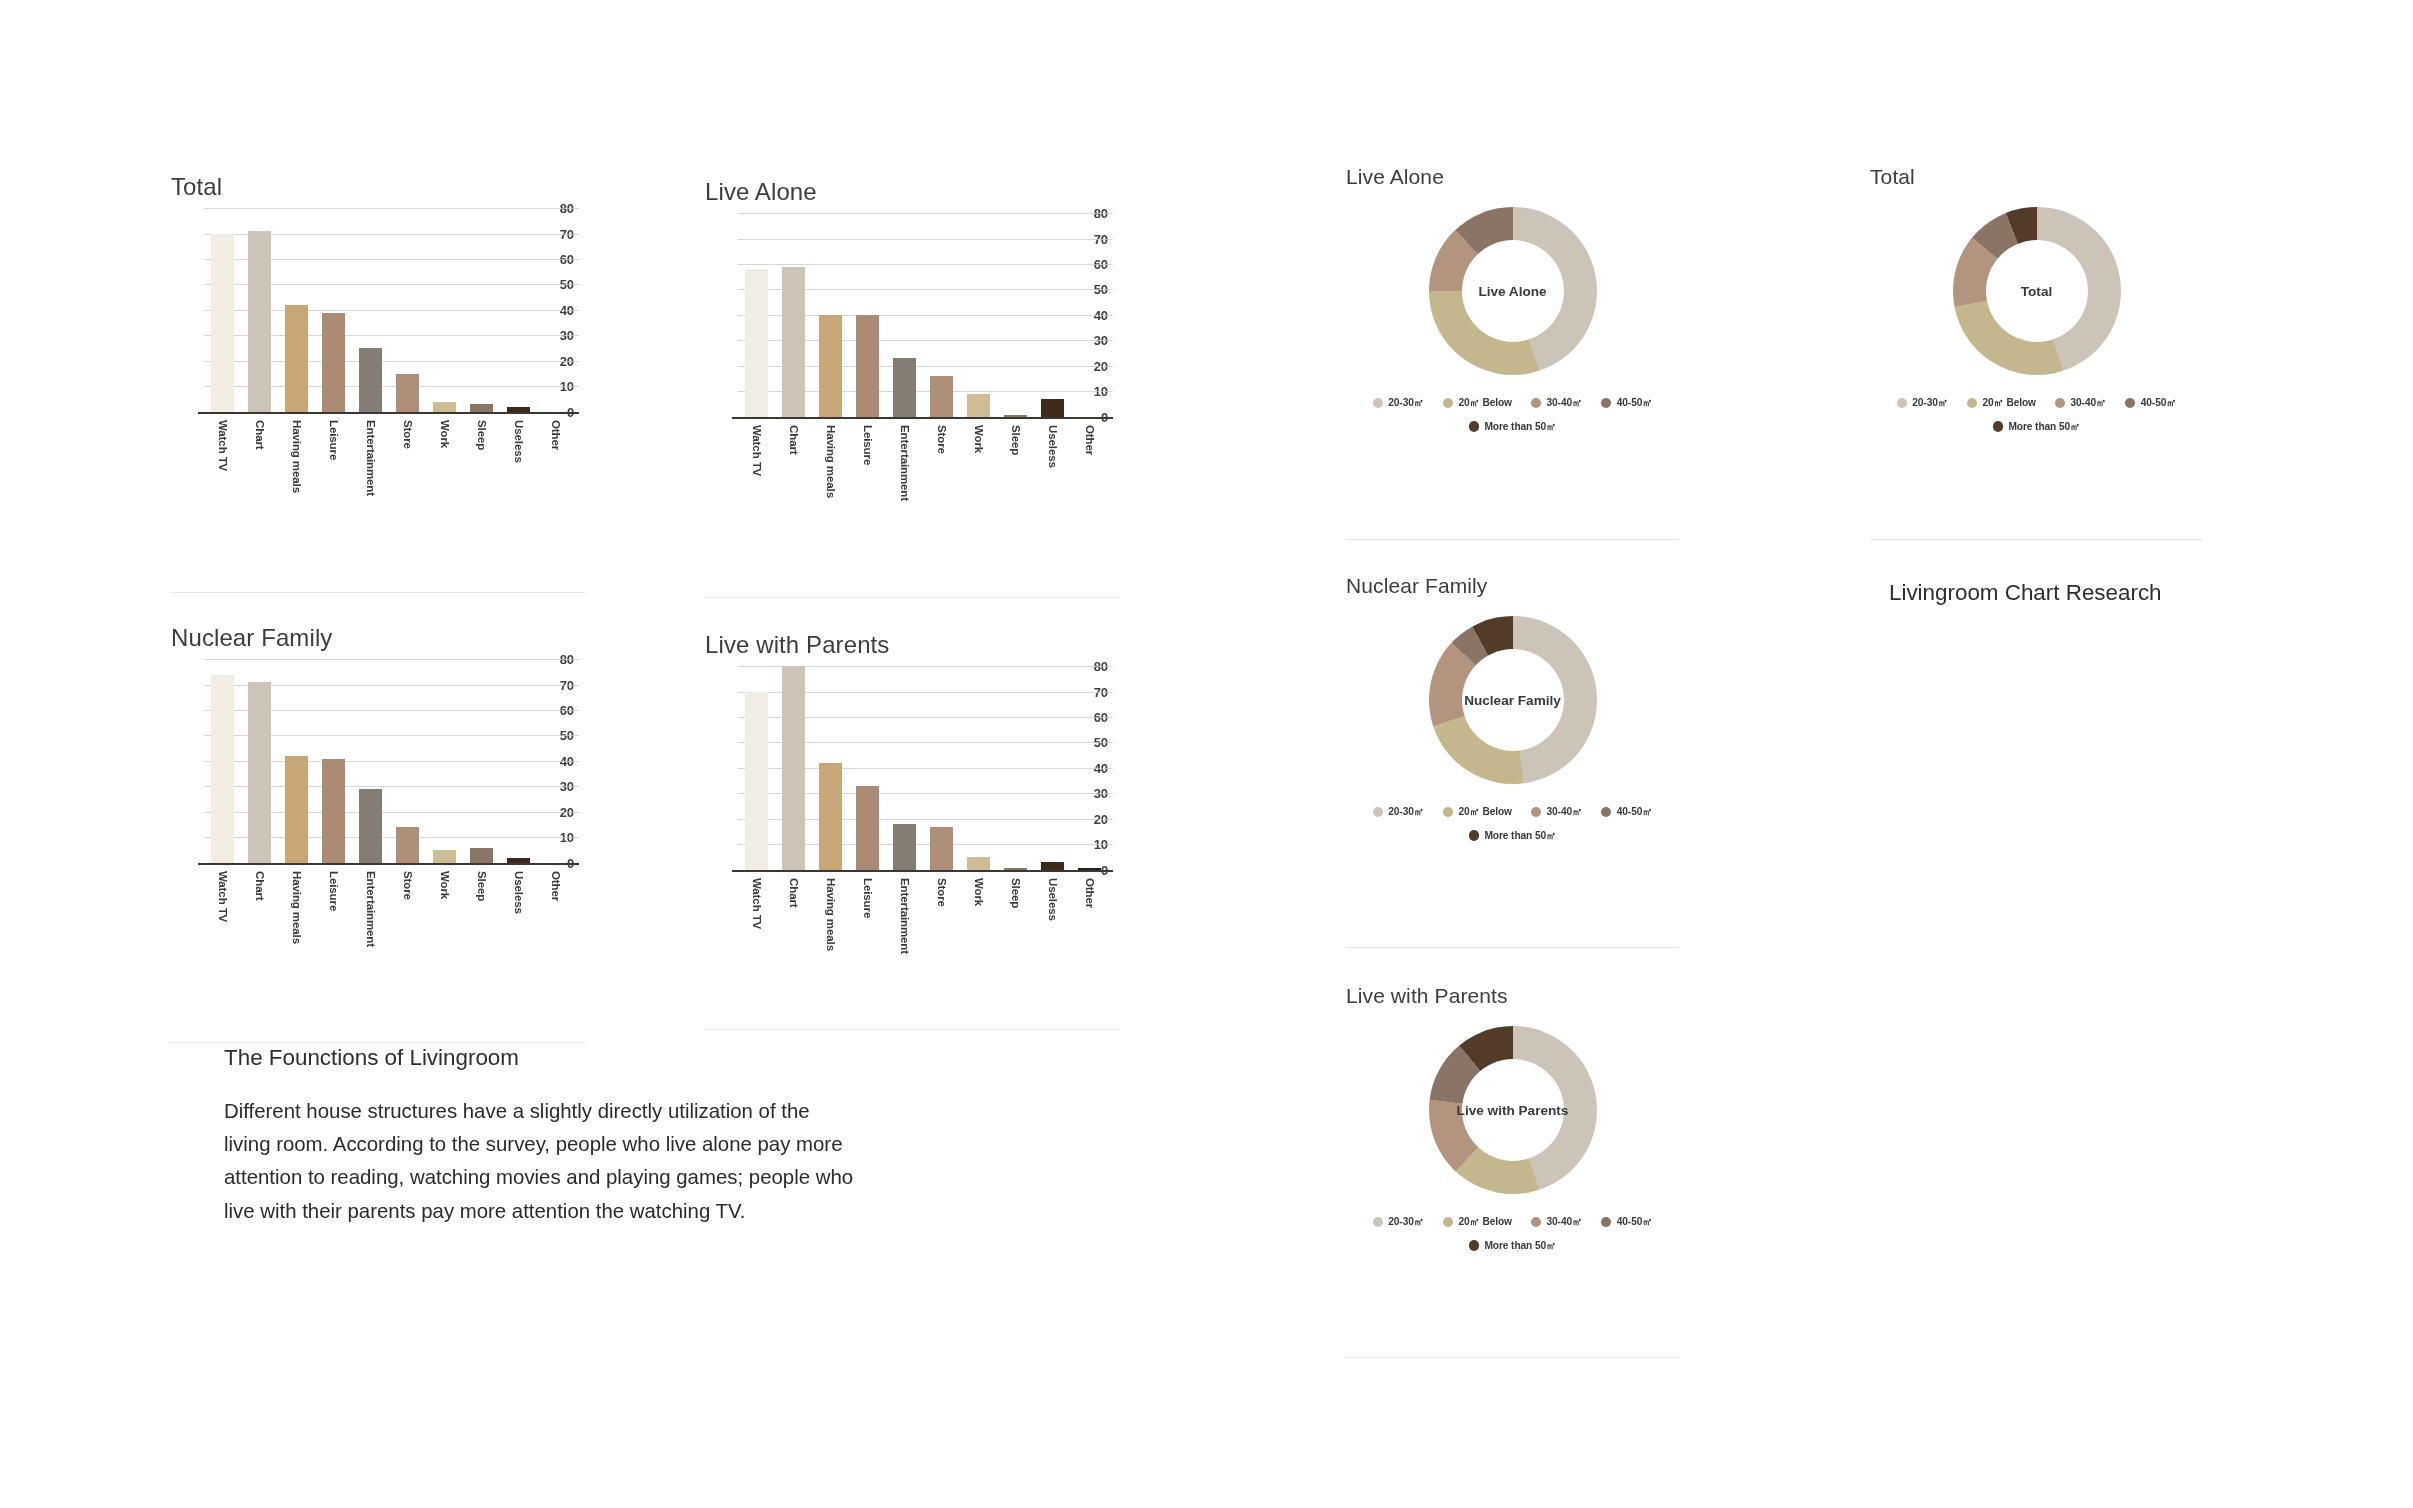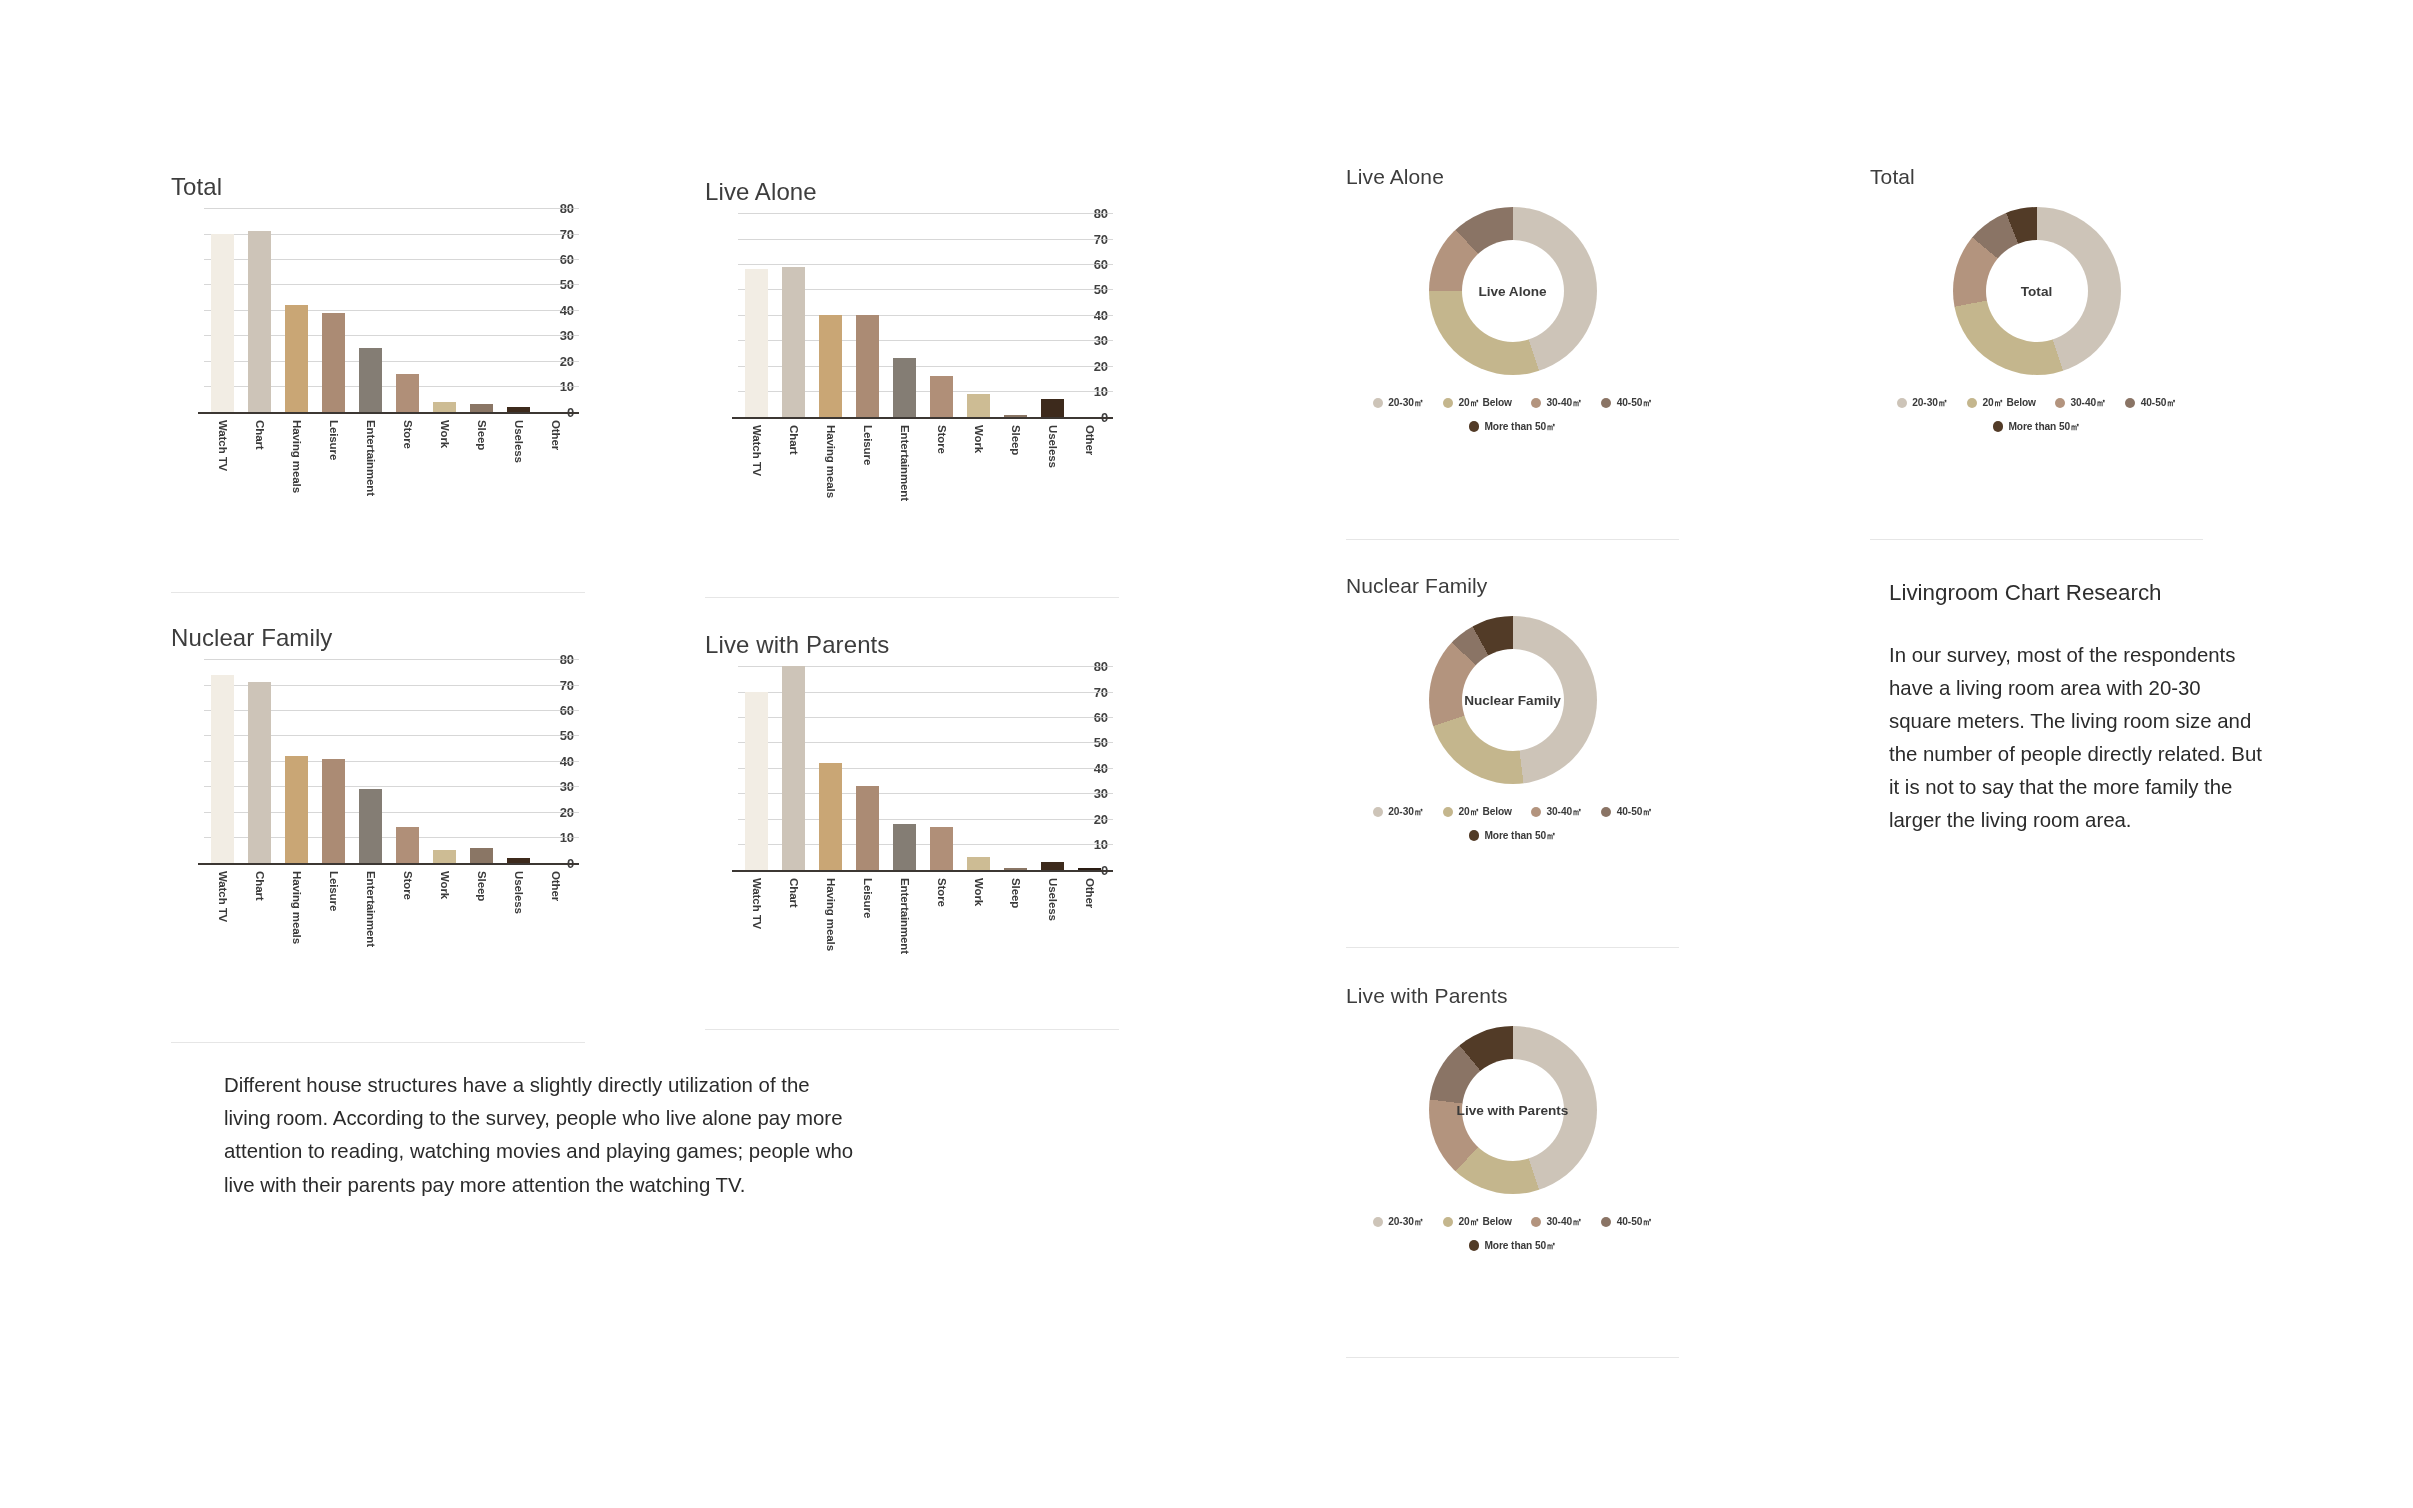--- a/index.html
+++ b/index.html
@@ -413,20 +413,21 @@
         </div>
       </div>
   </div>
 
   <div class="panel-rule" style="left:171px; top:592px; width:414px;"></div>
   <div class="panel-rule" style="left:705px; top:597px; width:414px;"></div>
   <div class="panel-rule" style="left:171px; top:1042px; width:414px;"></div>
   <div class="panel-rule" style="left:705px; top:1029px; width:414px;"></div>
 
   <div class="panel" style="left:224px; top:1045px; width:652px;">
+    <div class="block-title">The Founctions of Livingroom</div>
     <div class="block-body" style="margin-top:24.4px; width:631px;">Different house structures have a slightly directly utilization of the living room. According to the survey, people who live alone pay more attention to reading, watching movies and playing games; people who live with their parents pay more attention the watching TV.</div>
   </div>
 
   <div class="panel" id="donut-panel-0" style="left:1346px; top:165px; width:339px;">
     <div class="panel-title" style="font-size:21px;">Live Alone</div>
     <div class="donut-wrap" style="left: 0px; top: 42px; width: 333px; height: 258px;">
         <div class="donut" style="width: 168px; height: 168px; margin: 0px auto; background: conic-gradient(rgb(205, 196, 184) 0deg, rgb(205, 196, 184) 162deg, rgb(196, 182, 141) 162deg, rgb(196, 182, 141) 270deg, rgb(179, 148, 126) 270deg, rgb(179, 148, 126) 316.8deg, rgb(138, 116, 101) 316.8deg, rgb(138, 116, 101) 360deg);">
           <div class="hole" style="width: 102px; height: 102px;">
             <div class="donut-center-label">Live Alone</div>
           </div>
@@ -571,17 +572,16 @@
       </div>
   </div>
 
   <div class="panel-rule" style="left:1346px; top:539px; width:333px;"></div>
   <div class="panel-rule" style="left:1346px; top:947px; width:333px;"></div>
   <div class="panel-rule" style="left:1346px; top:1357px; width:333px;"></div>
   <div class="panel-rule" style="left:1870px; top:539px; width:333px;"></div>
 
   <div class="panel" style="left:1889px; top:580px; width:387px;">
     <div class="block-title">Livingroom Chart Research</div>
-    <div class="block-body" style="margin-top:33px; width:379px;">In our survey, most of the respondents have a living room area with 20-30 square meters. The living room size and the number of people directly related. But it is not to say that the more family the larger the living room area.</div>
   </div>
 
 </div>
 
 
 </body></html>

